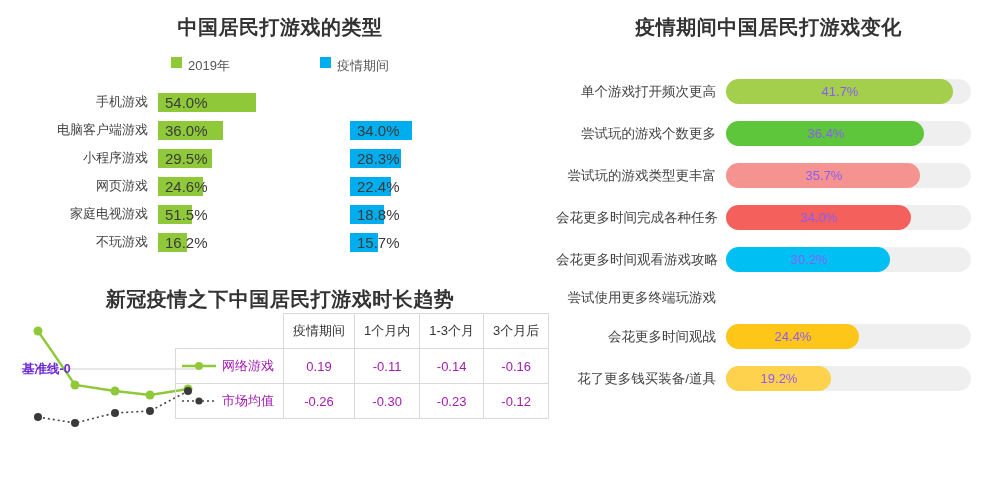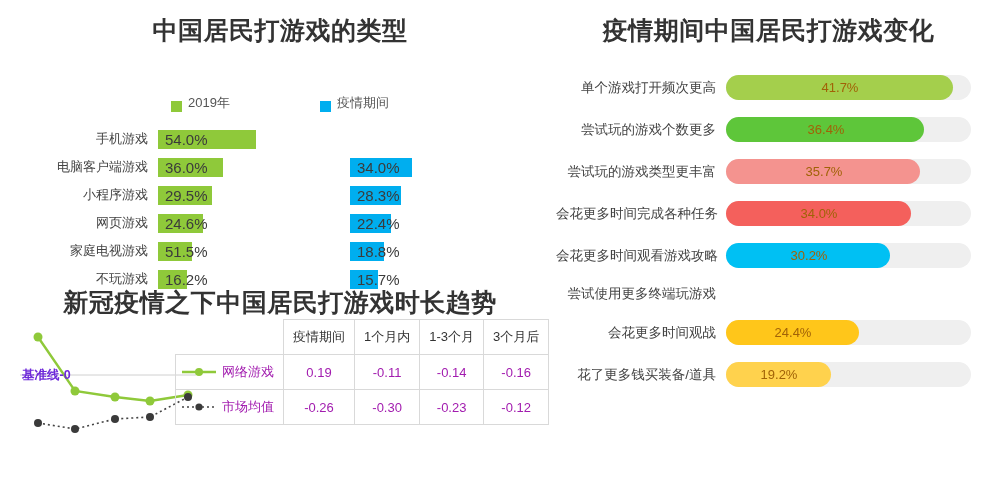--- a/index.html
+++ b/index.html
@@ -16,21 +16,21 @@
     position: relative;
   }
   .page {
     position: relative;
     width: 995px;
     height: 478px;
   }
 
   
   .panel-title {
-    font-size: 25px;
+    font-size: 20px;
     font-weight: bold;
     color: #333333;
     text-align: center;
     letter-spacing: 0.5px;
   }
 
   
   #left-top {
     position: absolute;
     left: 20px;
@@ -40,21 +40,21 @@
   #left-top .panel-title { margin-bottom: 16px; }
 
   .legend {
     display: flex;
     justify-content: center;
     gap: 90px;
     margin-bottom: 14px;
     font-size: 13px;
     color: #555;
   }
-  .legend-item { display: flex; align-items: flex-end; gap: 6px; margin-top: 31px; }
+  .legend-item { display: flex; align-items: flex-start; gap: 6px; }
   .legend-swatch {
     width: 11px; height: 11px; display: inline-block;
   }
 
   .grouped-rows { }
   .grp-row {
     display: flex;
     align-items: center;
     height: 26px;
     margin-bottom: 2px;
@@ -139,21 +139,21 @@
   .trend-table thead th:first-child { border: none; }
   .rowhead-inner { display: flex; align-items: center; gap: 6px; }
 
   
   #right {
     position: absolute;
     left: 556px;
     top: 14px;
     width: 425px;
   }
-  #right .panel-title { margin-bottom: 28px; }
+  #right .panel-title { margin-bottom: 38px; }
 
   .pill-row {
     display: flex;
     align-items: center;
     margin-bottom: 17px;
   }
   .pill-label {
     width: 160px;
     text-align: right;
     padding-right: 10px;
@@ -173,21 +173,21 @@
     left: 0; top: 0;
     height: 25px;
     border-radius: 13px;
   }
   .pill-val {
     position: absolute;
     top: 0;
     height: 25px;
     line-height: 25px;
     font-size: 13px;
-    color: #a16207;
+    color: #8b5cf6;
     transform: translateX(-50%);
     white-space: nowrap;
   }
 </style>
 </head>
 <body>
 
 <div class="page">
 
   <div id="left-top">

